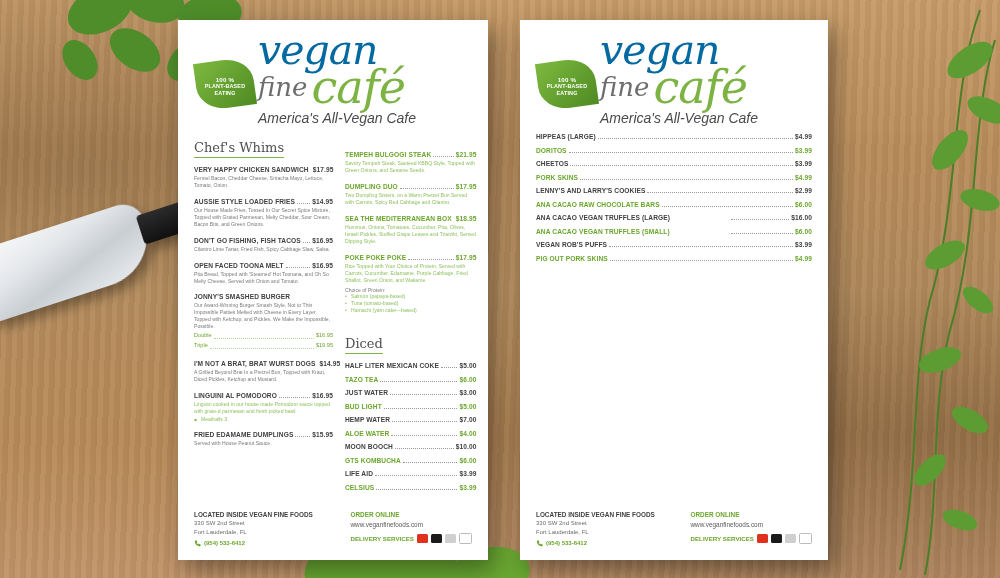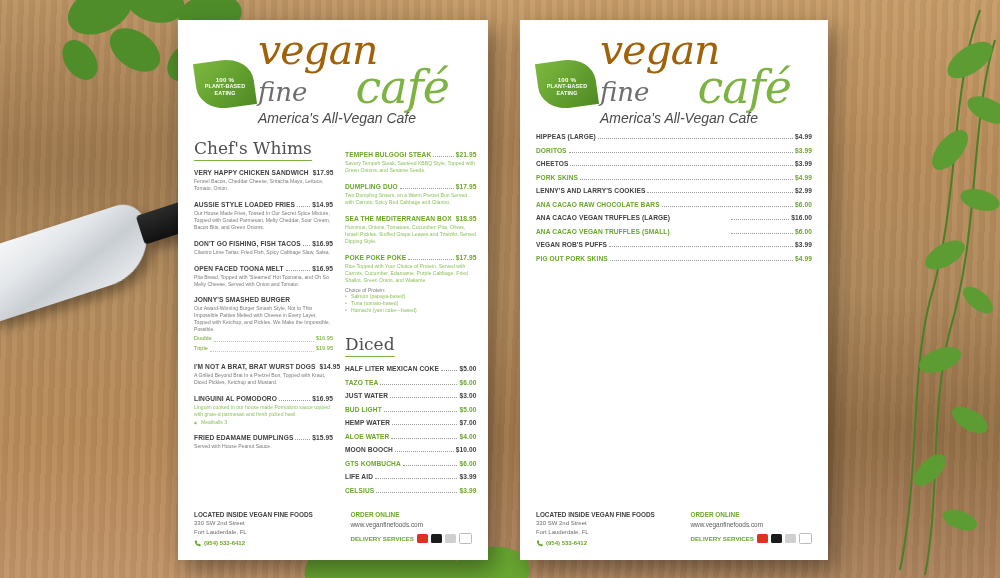--- a/index.html
+++ b/index.html
@@ -35,37 +35,37 @@
     box-shadow:6px 10px 22px rgba(0,0,0,.38);
   }
   #card-left{left:178px;top:20px;width:310px;height:540px;}
   #card-right{left:520px;top:20px;width:308px;height:540px;}
   .card-inner{padding:14px 16px 10px 16px;position:relative;height:100%;box-sizing:border-box;}
   
   .logo-row{display:flex;align-items:flex-start;justify-content:flex-start;}
   .logo-text{margin-left:2px;}
   .logo-vegan{
     font-family:"DejaVu Serif", serif;
-    font-size:41px;line-height:33px;color:#a16207;letter-spacing:-1px;
+    font-size:41px;line-height:33px;color:#0369a1;letter-spacing:-1px;
     font-style:italic;font-weight:400;
   }
-  .logo-line2{display:flex;align-items:flex-end;gap:44px;}
+  .logo-line2{display:flex;align-items:center;}
   .logo-fine{font-family:"DejaVu Serif", serif;font-style:italic;font-size:26px;color:#6d6d6d;margin-right:4px;}
   .logo-cafe{font-family:"DejaVu Serif", serif;font-style:italic;font-size:46px;line-height:40px;color:#7cb342;letter-spacing:-1px;}
   .tagline{font-family:Liberation Sans, sans-serif;font-style:italic;font-size:14px;color:#4a4a4a;margin-top:3px;}
   .leaf-badge{position:relative;width:62px;height:52px;flex:0 0 62px;margin-top:26px;}
   .leaf-badge .leaf{position:absolute;left:2px;top:0;width:58px;height:48px;
     background:linear-gradient(140deg,#7db93f,#4e8a22);
     border-radius:0 50% 0 50%;transform:rotate(-8deg);}
   .leaf-badge .btxt{position:absolute;inset:0;display:flex;flex-direction:column;
     align-items:center;justify-content:center;color:#fff;font-size:5.4px;
     font-weight:bold;line-height:7px;letter-spacing:.2px;text-align:center;}
   .leaf-badge .btxt .b1{font-size:6.2px;}
   
-  .sec-h{font-family:"DejaVu Serif", serif;font-size:17px;color:#4f4f4f;
+  .sec-h{font-family:"DejaVu Serif", serif;font-size:13px;color:#4f4f4f;
     border-bottom:1.5px solid #7cb342;padding-bottom:2px;margin:0 0 7px 0;display:inline-block;}
   
   .cols{display:flex;gap:12px;margin-top:12px;}
   .col{width:50%;}
   .item{margin-bottom:8px;}
   .item-head{display:flex;align-items:baseline;font-size:6.6px;font-weight:bold;color:#3f3f3f;letter-spacing:.1px;}
   .item-head.green{color:#6aa62c;}
   .item-name{white-space:nowrap;}
   .dots{flex:1;border-bottom:1px dotted #9a9a9a;margin:0 2px 1.5px 2px;height:6px;}
   .price{white-space:nowrap;}

